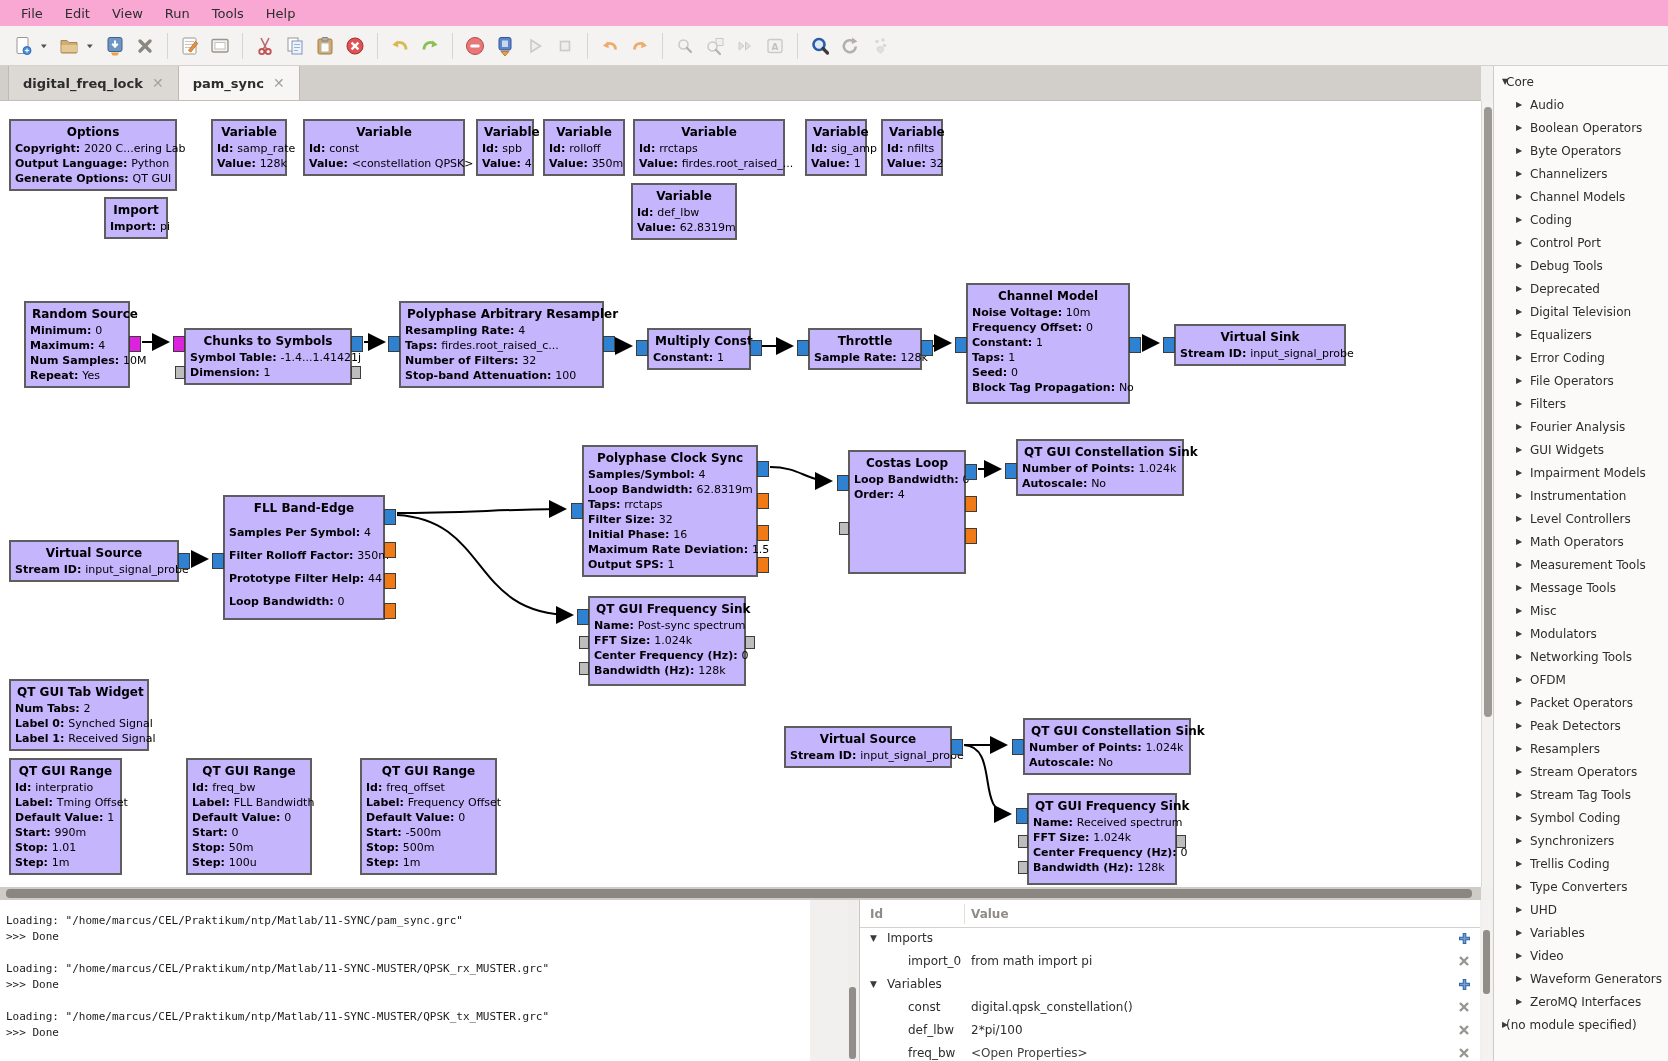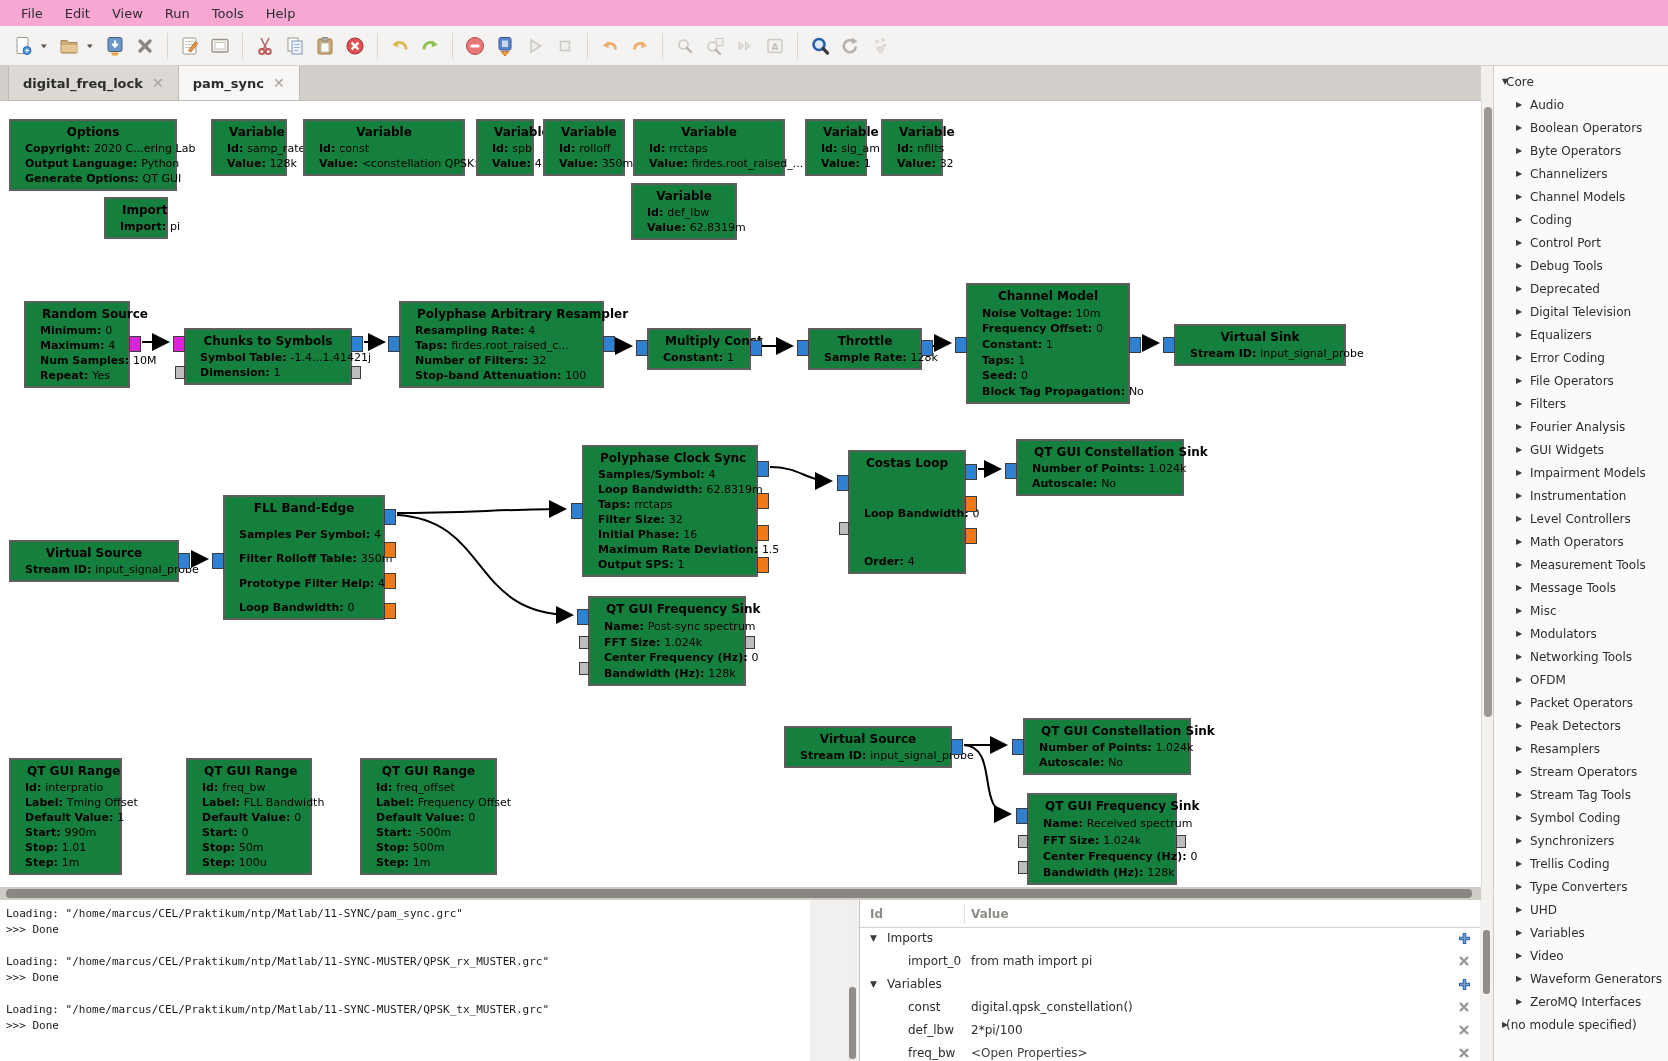--- a/index.html
+++ b/index.html
@@ -31,23 +31,23 @@
   .tab { display:flex; align-items:center; gap:9px; padding:0 14px; font-size:13px;
          font-weight:bold; color:#2d2d2d; border-right:1px solid #bdb9b4; }
   .tab.inactive { background:#dcd8d4; margin-left:8px; border-left:1px solid #bdb9b4; }
   .tab.active { background:#f7f6f5; }
   .tab-close { color:#a5a19b; font-weight:bold; font-size:14px; line-height:1; }
 
   
   .canvas { position:absolute; left:0; top:101px; width:1481px; height:786px;
             background:#ffffff; overflow:hidden; }
   .wires { position:absolute; left:0; top:0; z-index:1; }
-  .block { position:absolute; z-index:2; background:#15803d; border:2px solid #5e5e5e;
-           padding:3px 14px; font-size:11px; color:#000; display:flex;
-           flex-direction:column; justify-content:space-between; }
+  .block { position:absolute; z-index:2; background:#c4b5fd; border:2px solid #5e5e5e;
+           padding:3px 4px; font-size:11px; color:#000; display:flex;
+           flex-direction:column; justify-content:flex-start; }
   .bt { font-weight:bold; text-align:center; font-size:12px; padding:1px 2px 2px;
         white-space:nowrap; }
   .bp { white-space:nowrap; line-height:15px; }
   .bp b { font-weight:bold; }
   .port { position:absolute; width:12px; height:16px; border:1px solid #3c3c3c; z-index:3; }
   .port.left  { left:-13px; }
   .port.right { right:-13px; }
   .c-blue    { background:#2f81d2; }
   .c-orange  { background:#ef7a16; }
   .c-magenta { background:#dd22dd; }
@@ -62,21 +62,21 @@
                            background:#9c9893; border-radius:4px; }
   .hscroll { position:absolute; left:0; top:887px; width:1481px; height:13px;
              background:#cfccc8; }
   .hscroll .thumb { position:absolute; left:6px; top:2px; width:1466px; height:9px;
                     background:#8a8682; border-radius:4px; }
 
   
   .bottom { position:absolute; left:0; top:900px; width:1481px; height:161px;
             background:#f1f0ef; }
   .console { position:absolute; left:0; top:0; width:810px; height:161px;
-             background:#ffffff; padding:6px 8px 0 6px; overflow:hidden;
+             background:#ffffff; padding:13px 8px 0 6px; overflow:hidden;
              font-family:"DejaVu Sans Mono", monospace; font-size:11px;
              line-height:16px; color:#1a1a1a; }
   .console div { white-space:pre; min-height:16px; }
   .mini-vscroll { position:absolute; left:848px; top:0; width:9px; height:161px;
                   background:#efeeec; }
   .mini-vscroll .thumb { position:absolute; left:1px; bottom:2px; width:7px; height:72px;
                          background:#918d88; border-radius:3px; }
   .vareditor { position:absolute; left:859px; top:0; width:621px; height:190px;
                background:#ffffff; border-left:1px solid #c9c5c0; overflow:hidden;
                font-size:12px; color:#2d2d2d; }
@@ -455,21 +455,21 @@
         <div class="port left c-blue" style="top: 11px;"></div>
       </div>
       <div class="block" style="left: 9px; top: 439px; width: 170px;">
         <div class="bt">Virtual Source</div>
         <div class="bp"><b>Stream ID: </b><span>input_signal_probe</span></div>
         <div class="port right c-blue" style="top: 11px;"></div>
       </div>
       <div class="block" style="left: 223px; top: 394px; width: 162px; min-height: 125px; gap: 8px;">
         <div class="bt">FLL Band-Edge</div>
         <div class="bp"><b>Samples Per Symbol: </b><span>4</span></div>
-        <div class="bp"><b>Filter Rolloff Table: </b><span>350m</span></div>
+        <div class="bp"><b>Filter Rolloff Factor: </b><span>350m</span></div>
         <div class="bp"><b>Prototype Filter Help: </b><span>44</span></div>
         <div class="bp"><b>Loop Bandwidth: </b><span>0</span></div>
         <div class="port left c-blue" style="top: 56px;"></div>
         <div class="port right c-blue" style="top: 12px;"></div>
         <div class="port right c-orange" style="top: 45px;"></div>
         <div class="port right c-orange" style="top: 76px;"></div>
         <div class="port right c-orange" style="top: 106px;"></div>
       </div>
       <div class="block" style="left: 582px; top: 344px; width: 176px; min-height: 127px;">
         <div class="bt">Polyphase Clock Sync</div>
@@ -505,20 +505,26 @@
       <div class="block" style="left: 588px; top: 495px; width: 158px; min-height: 90px;">
         <div class="bt">QT GUI Frequency Sink</div>
         <div class="bp"><b>Name: </b><span>Post-sync spectrum</span></div>
         <div class="bp"><b>FFT Size: </b><span>1.024k</span></div>
         <div class="bp"><b>Center Frequency (Hz): </b><span>0</span></div>
         <div class="bp"><b>Bandwidth (Hz): </b><span>128k</span></div>
         <div class="port left c-blue" style="top: 11px;"></div>
         <div class="port left c-gray" style="top: 38px;"></div>
         <div class="port left c-gray" style="top: 64px;"></div>
         <div class="port right c-gray" style="top: 38px;"></div>
+      </div>
+      <div class="block" style="left: 9px; top: 578px; width: 140px;">
+        <div class="bt">QT GUI Tab Widget</div>
+        <div class="bp"><b>Num Tabs: </b><span>2</span></div>
+        <div class="bp"><b>Label 0: </b><span>Synched Signal</span></div>
+        <div class="bp"><b>Label 1: </b><span>Received Signal</span></div>
       </div>
       <div class="block" style="left: 9px; top: 657px; width: 113px;">
         <div class="bt">QT GUI Range</div>
         <div class="bp"><b>Id: </b><span>interpratio</span></div>
         <div class="bp"><b>Label: </b><span>Tming Offset</span></div>
         <div class="bp"><b>Default Value: </b><span>1</span></div>
         <div class="bp"><b>Start: </b><span>990m</span></div>
         <div class="bp"><b>Stop: </b><span>1.01</span></div>
         <div class="bp"><b>Step: </b><span>1m</span></div>
       </div>

